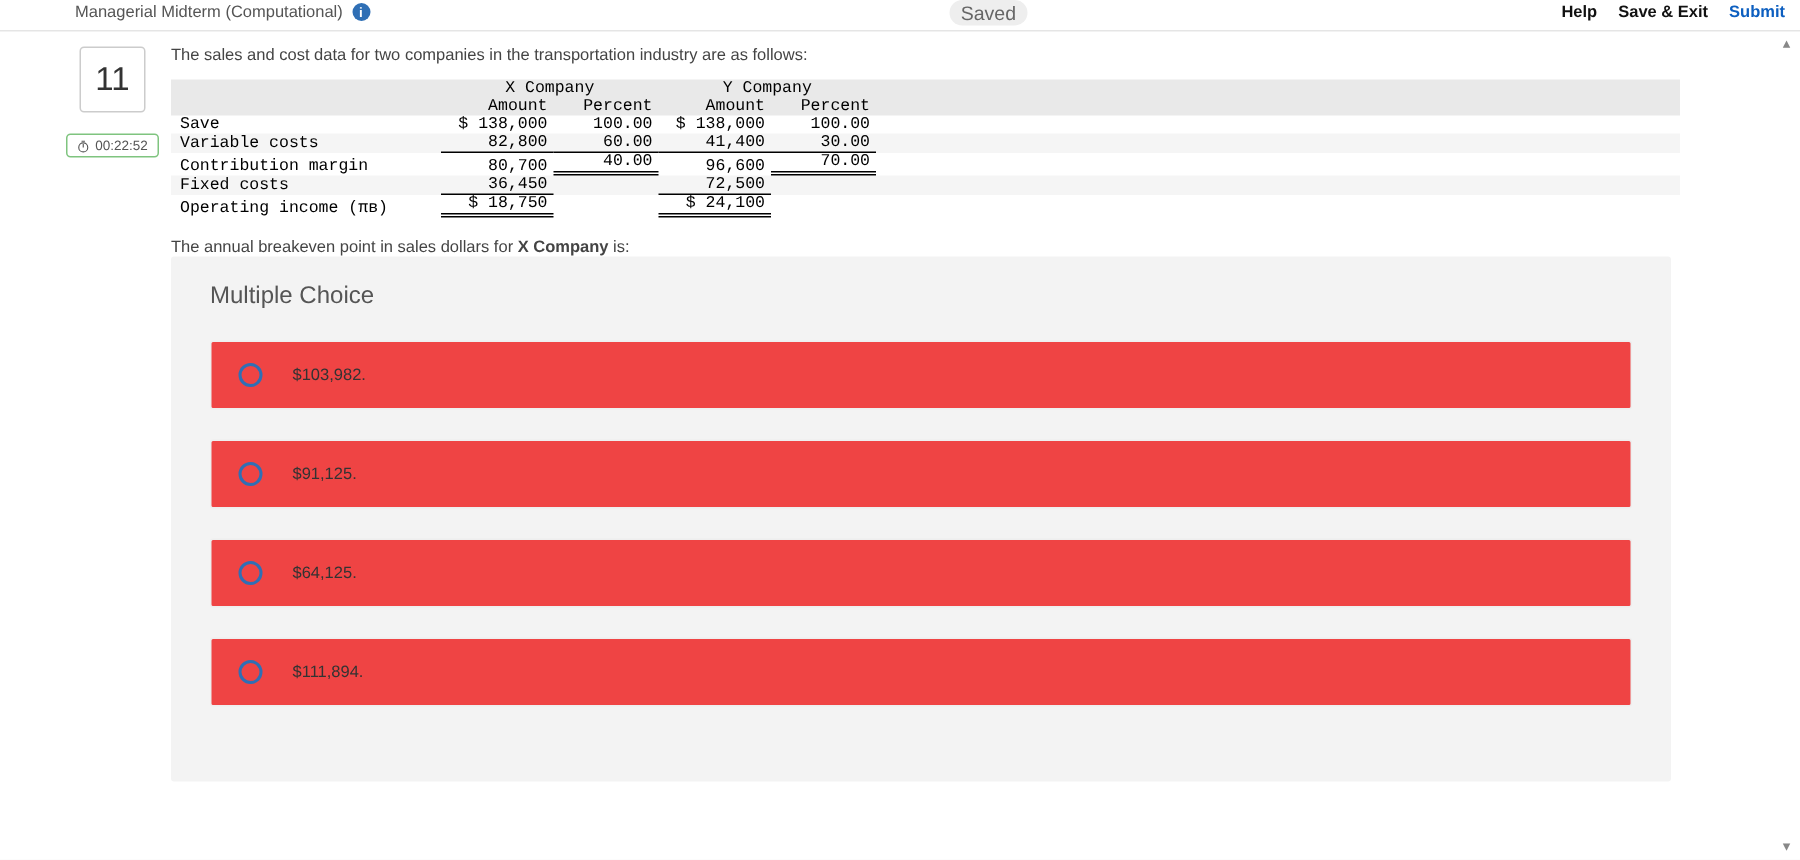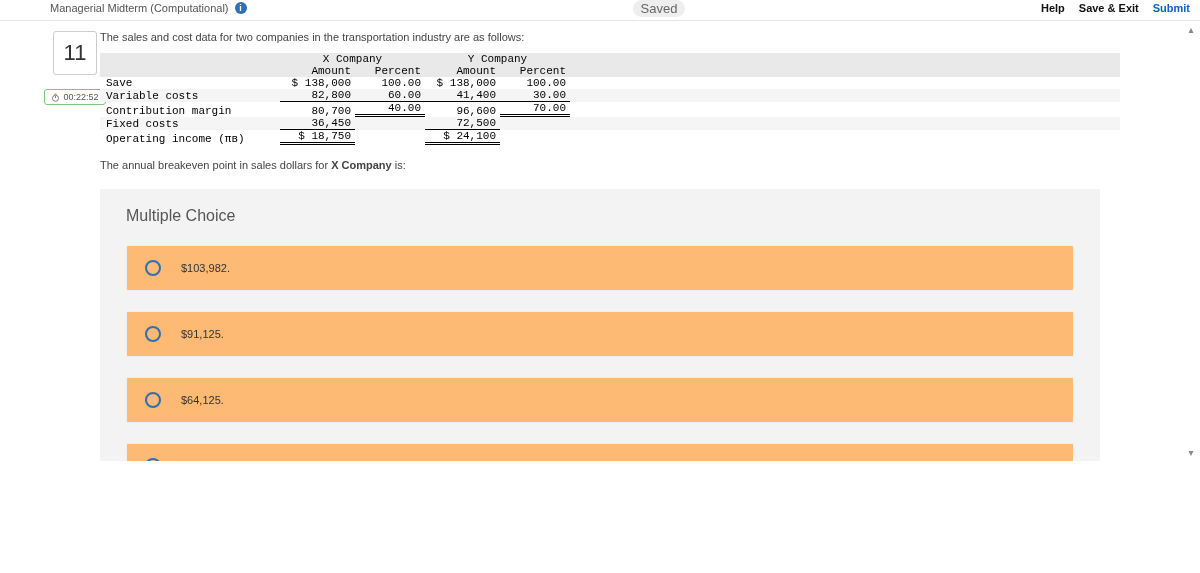--- a/index.html
+++ b/index.html
@@ -1,31 +1,31 @@
 <!DOCTYPE html>
 <html><head>
 <meta charset="utf-8">
 <style>
   * { box-sizing: border-box; }
   html,body { margin:0; padding:0; font-family: Arial, Helvetica, sans-serif; font-size:12px; color:#333; background:#fff; }
-  .page { width:1200px; height:461px; position:relative; overflow:hidden; }
+  .page { width:1200px; height:573px; position:relative; overflow:hidden; }
 
   
   .top-bar { display:flex; align-items:center; justify-content:space-between; padding:0 10px 0 50px; height:16px; }
   .top-left { display:flex; align-items:center; gap:6px; }
   .assign-title { font-size:11px; color:#555; }
   .info-circle { width:12px; height:12px; border-radius:50%; background:#2f6fb5; color:#fff; display:flex; align-items:center; justify-content:center; font-size:9px; font-weight:bold; cursor:pointer;}
   .saved-chip { font-size:13px; color:#666; background:#eee; border-radius:9px; padding:1px 8px; margin-left:380px;}
   .top-right { display:flex; align-items:center; gap:14px; font-size:11px; }
   .top-link { color:#111; cursor:pointer; font-weight:600;}
   .top-link.submit { color:#0d5fc0; font-weight:700;}
   .rule { height:1px; background:#e5e5e5; margin:4px 0 0 0; }
 
   
-  .body-wrap { display:flex; padding:10px 20px 0 50px; height:540px;}
+  .body-wrap { display:flex; padding:10px 20px 0 50px; gap:14px; height:540px;}
   .left-col { width:50px; display:flex; flex-direction:column; align-items:center; gap:14px; flex:0 0 50px;}
   .qnum-box { width:44px; height:44px; border:1px solid #ccc; border-radius:3px; display:flex; align-items:center; justify-content:center; font-size:22px; color:#333; }
   .timer-chip { border:1px solid #7fc47f; border-radius:3px; padding:2px 6px; display:flex; align-items:center; gap:3px; font-size:9px; color:#555;}
   .clock-icon svg { display:block; }
 
   .main-col { flex:1; padding-right:60px; overflow:auto;}
   .q-intro { font-size:11px; color:#444; margin-bottom:10px; }
 
   
   .data-table-wrap { font-family: "Courier New", monospace; font-size:11px; color:#000; }
@@ -36,27 +36,27 @@
   .c-amt { width:75px; text-align:right; padding:0 4px;}
   .c-pct { width:70px; text-align:right; padding:0 4px;}
   .comp-head { display:flex; flex-direction:column; align-items:center;}
   .comp-row { display:flex; }
   .comp-group { width:145px; }
   .comp-name { text-align:center; }
   .sub { color:#000; }
   .dbl-under { border-bottom:3px double #000; }
   .sgl-under { border-bottom:1px solid #000; }
 
-  .q-prompt { font-size:11px; color:#444; margin-top:14px; margin-bottom:18px;}
+  .q-prompt { font-size:11px; color:#444; margin-top:14px; }
   .q-prompt b { font-weight:700; }
 
   
   .answer-card { background:#f3f3f3; border-radius:2px; padding:18px 26px 30px 26px; width:1000px; max-width:100%;}
   .mc-label { font-size:16px; color:#555; margin-bottom:20px; }
-  .choice { background:#fdba74; border:1px solid #eee; border-radius:2px; padding:14px 18px; margin-bottom:20px; display:flex; align-items:center; gap:20px; cursor:pointer;}
+  .choice { background:#ef4444; border:1px solid #eee; border-radius:2px; padding:14px 18px; margin-bottom:20px; display:flex; align-items:center; gap:20px; cursor:pointer;}
   .radio-outer { width:16px; height:16px; border:2px solid #2f6fb5; border-radius:50%; flex:0 0 16px;}
   .choice-text { font-size:11px; color:#333; }
 
   
   .scroll-arrow { position:absolute; right:2px; width:14px; height:14px; display:flex; align-items:center; justify-content:center; color:#888; font-size:10px;}
   .scroll-arrow.up { top:22px; }
   .scroll-arrow.down { bottom:2px; }
 </style>
 </head>
 <body>

